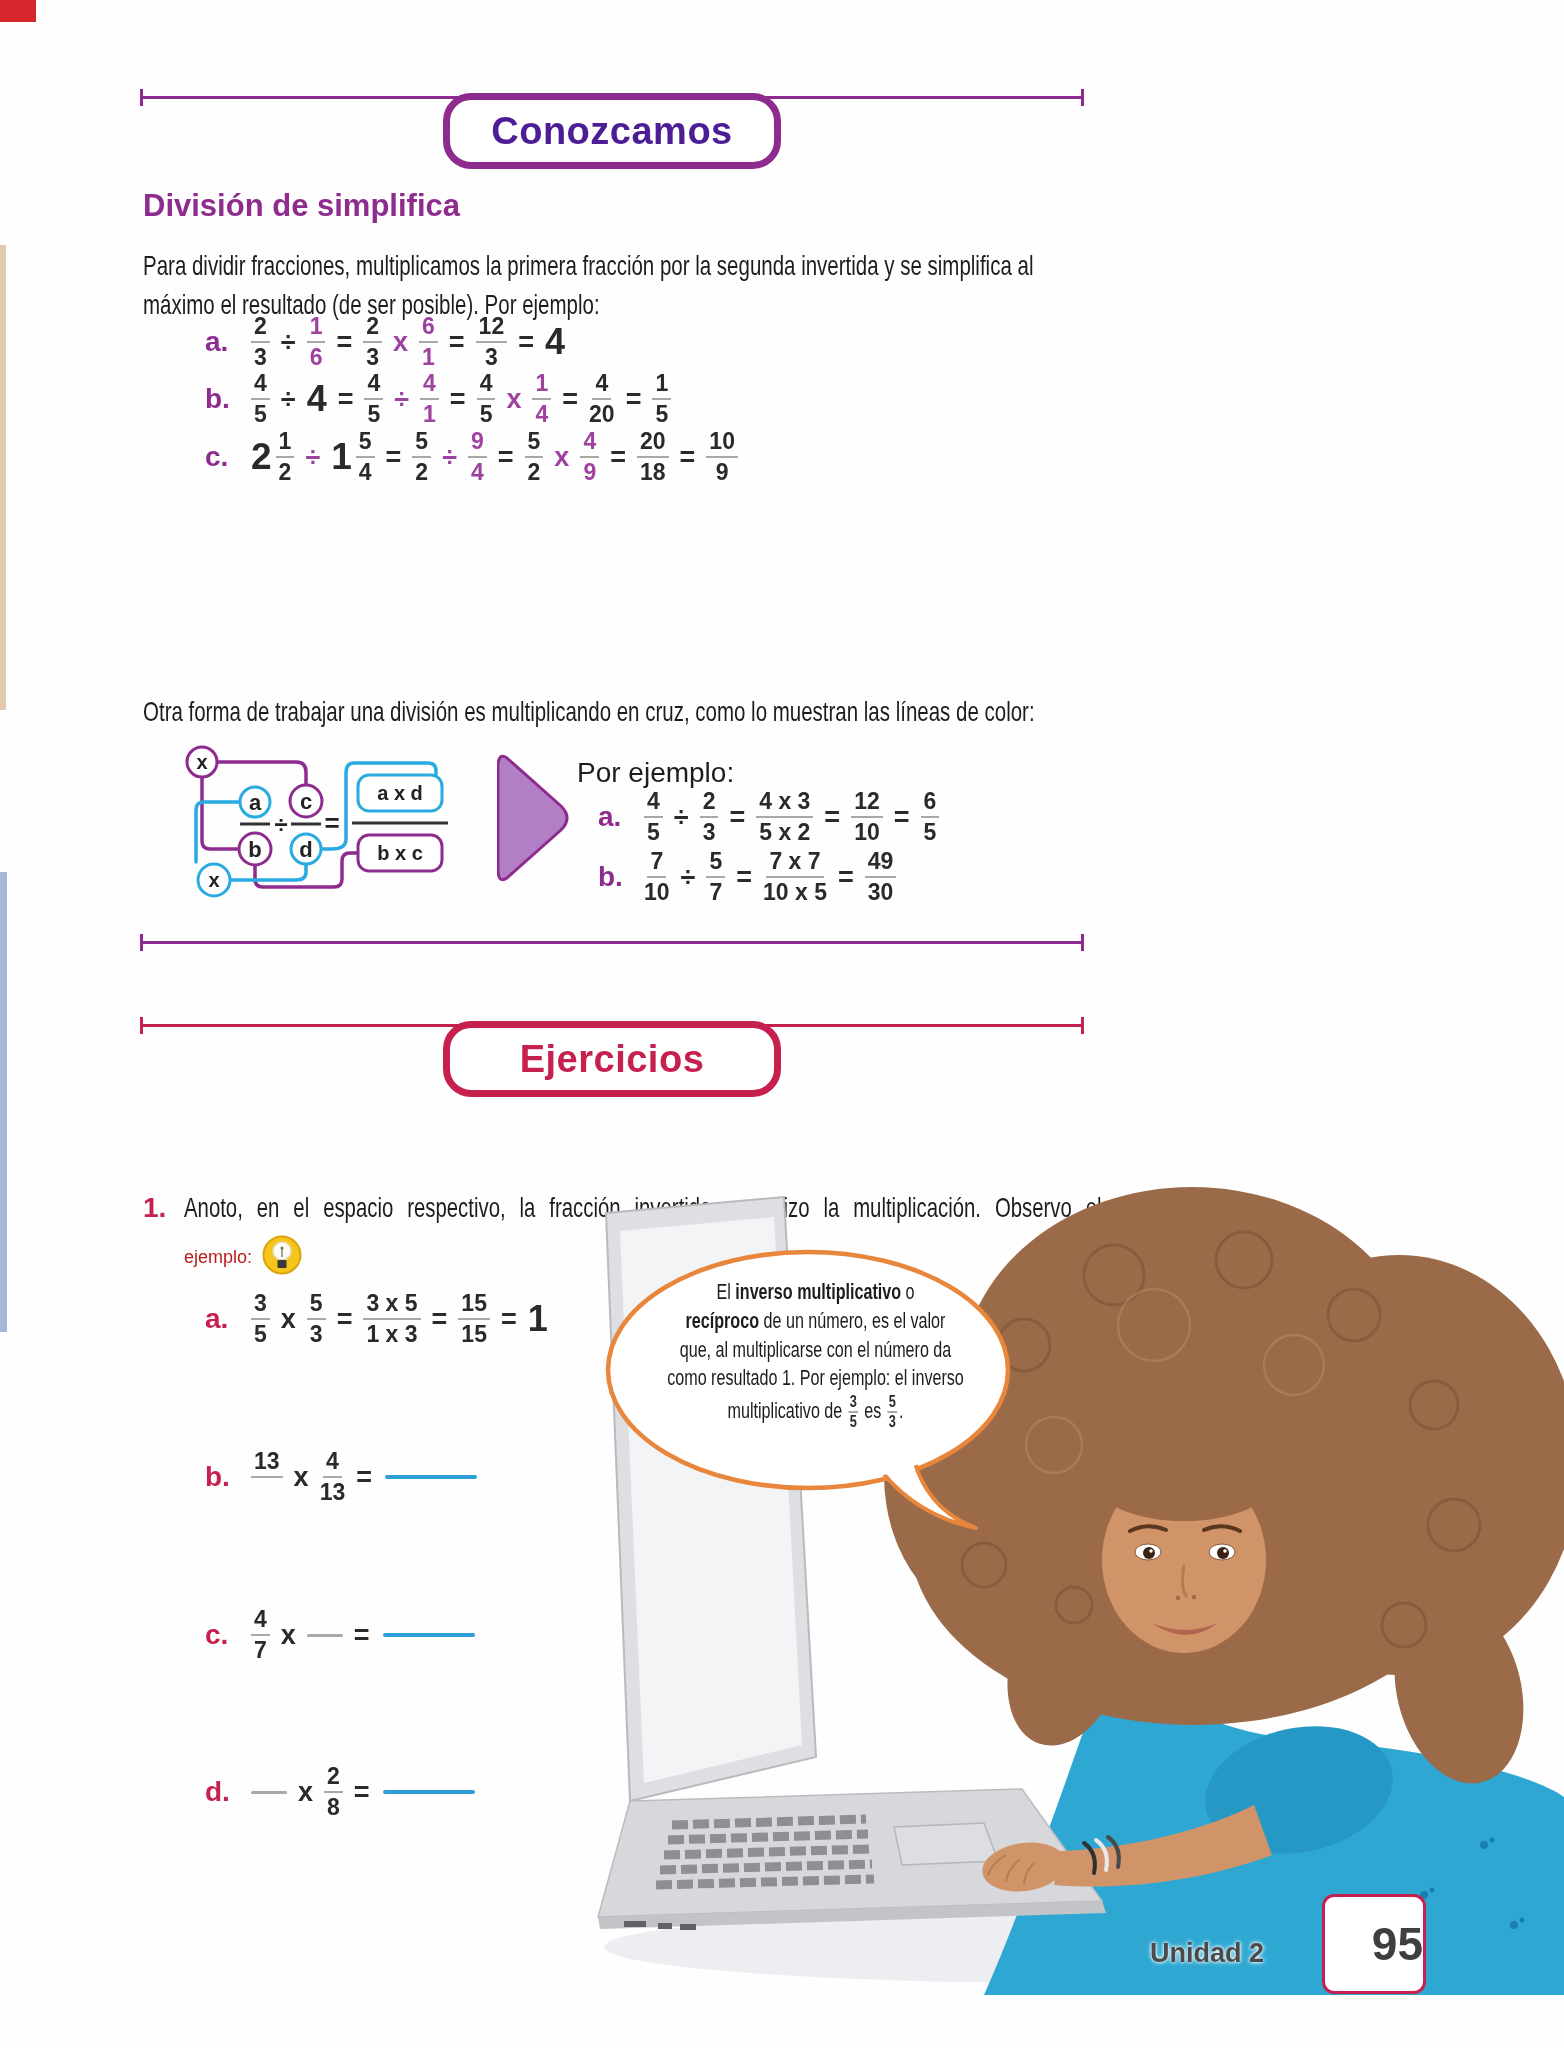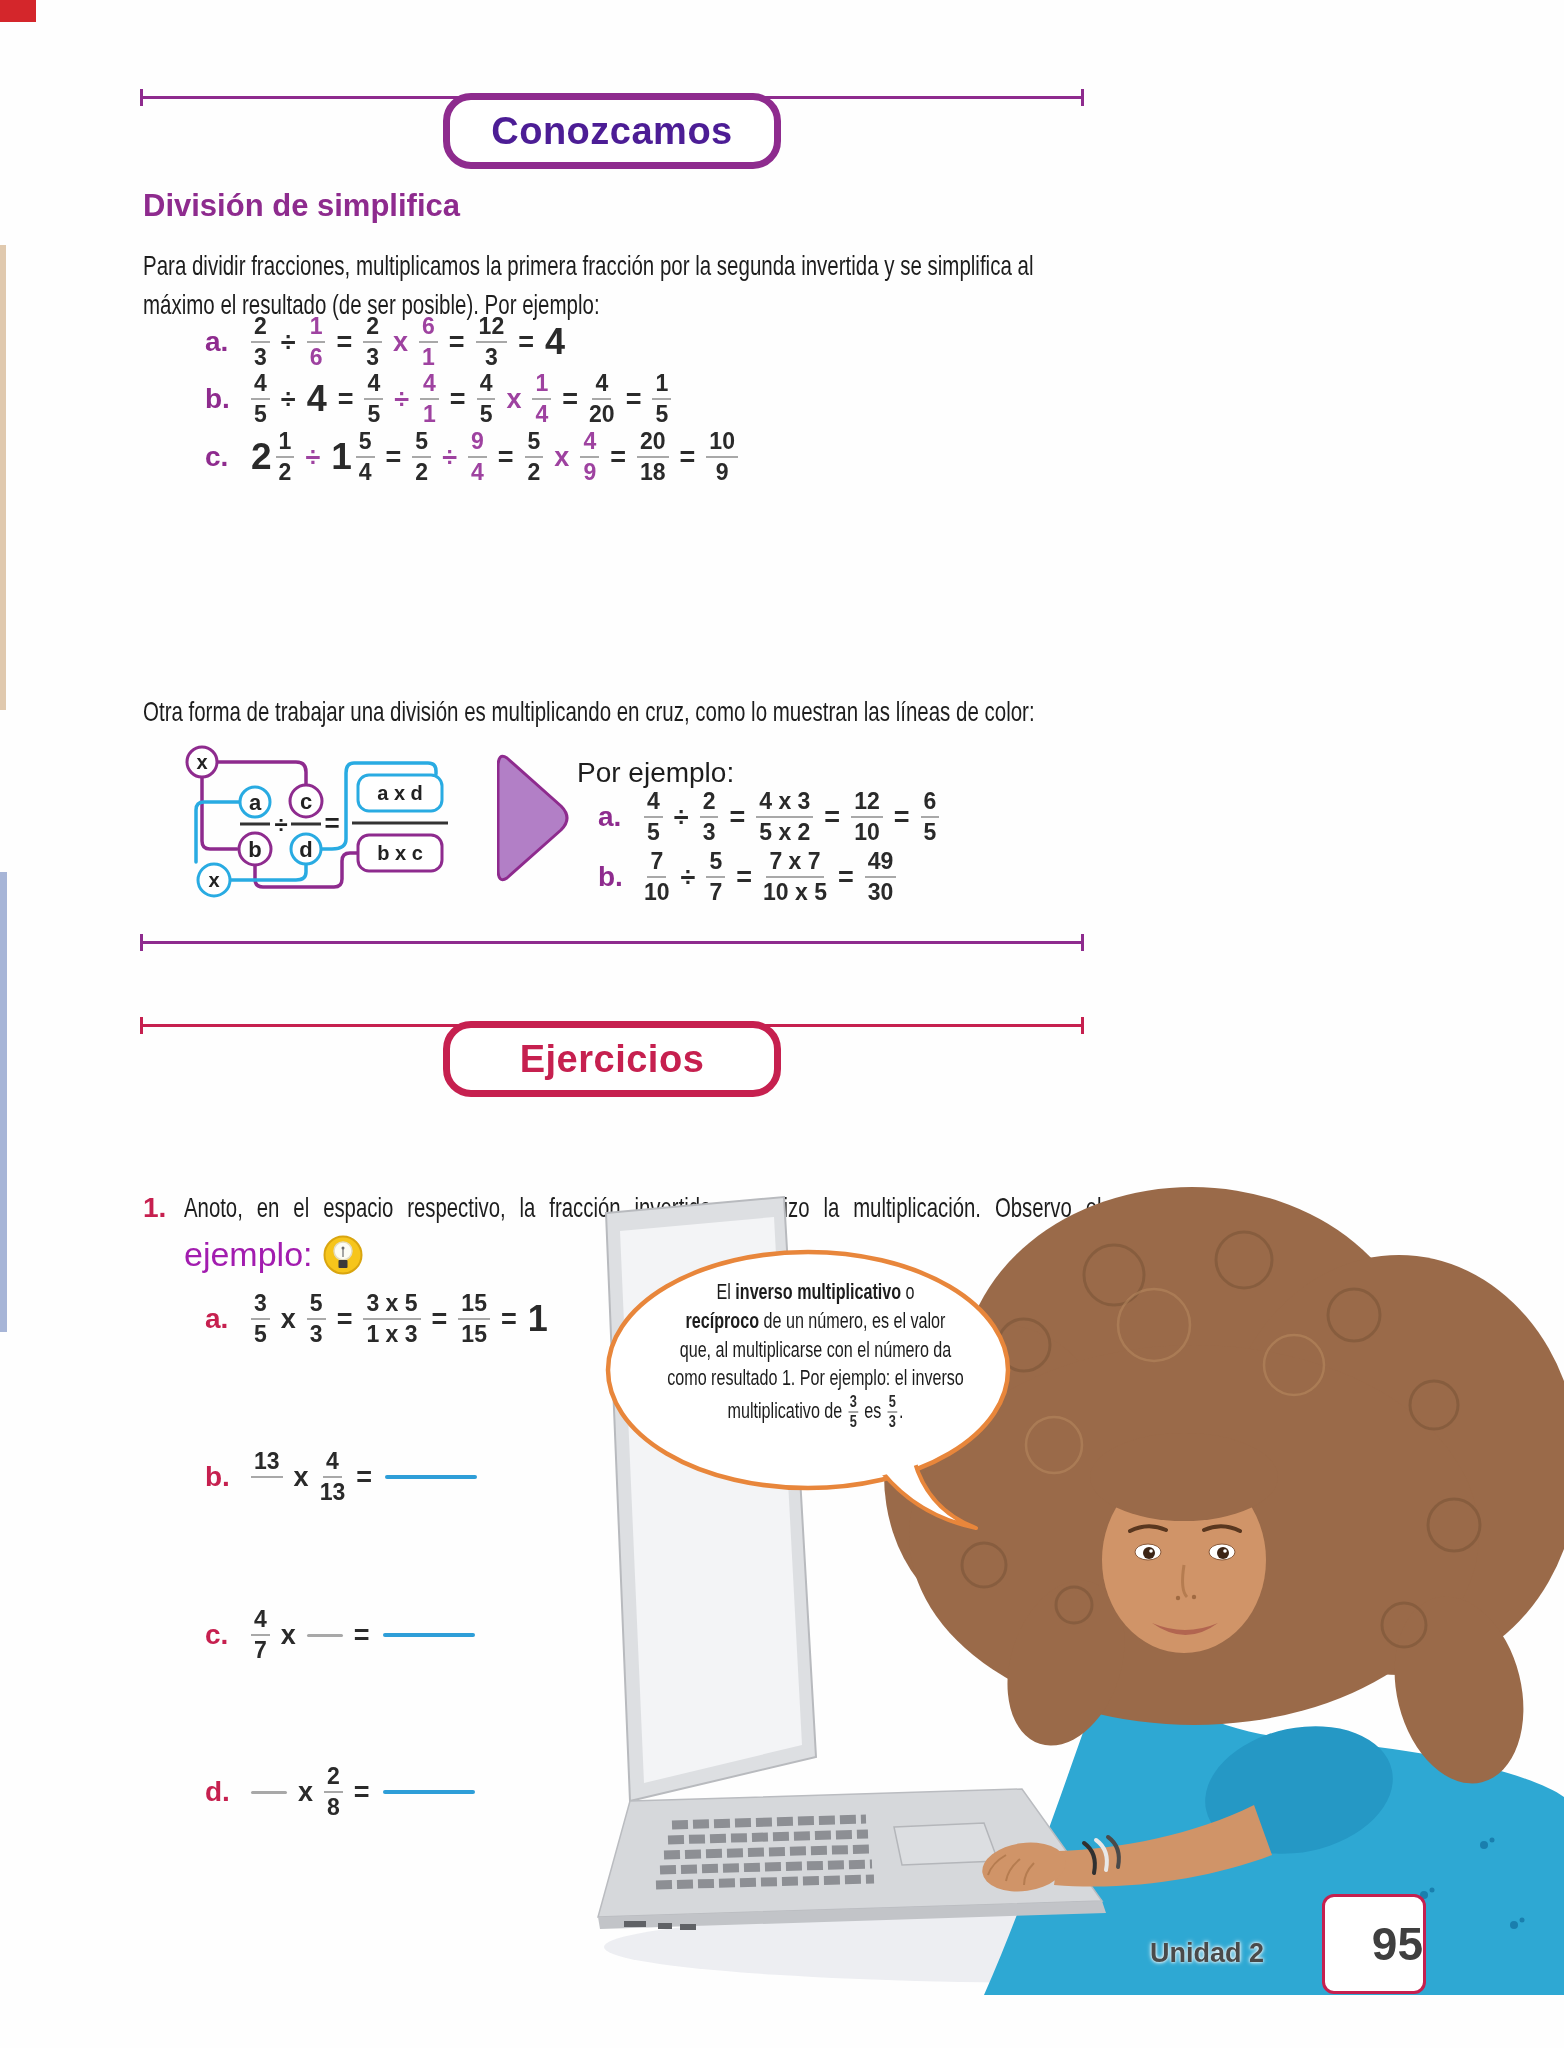--- a/index.html
+++ b/index.html
@@ -41,21 +41,21 @@
   .frac.c-p{color:#9e42a0;}
   .mixed{display:inline-flex;align-items:center;gap:4px;}
   .mixed .mw{font-size:37px;font-weight:bold;color:#2a2a2a;}
   .dash{width:36px;height:3px;background:#a8a8a8;border-radius:2px;}
   .ansline{width:92px;height:4px;background:#2e9ed8;border-radius:2px;margin-left:2px;}
 
   
   .instr-num{position:absolute;font-size:28px;font-weight:bold;color:#c6204f;}
   .instr1{position:absolute;font-size:27.5px;color:#1d1d1d;width:1240px;
           text-align:justify;text-align-last:justify;transform:scaleX(.74);transform-origin:0 0;}
-  .instr2{position:absolute;display:flex;align-items:flex-start;gap:10px;font-size:34px;color:#a21caf;}
+  .instr2{position:absolute;display:flex;align-items:center;gap:10px;font-size:18px;color:#b91c1c;}
 
   
   .bubble-svg{position:absolute;left:598px;top:1248px;z-index:3;}
   .bubble-text{position:absolute;left:628px;top:1278px;width:500px;text-align:center;z-index:4;
                font-size:21.5px;line-height:1.34;color:#1c1c1c;transform:scaleX(.75);transform-origin:0 0;}
   .bubble-text .tk{display:inline;font-size:inherit;font-weight:normal;color:inherit;line-height:inherit;}
   .bubble-text .tk.bld{font-weight:bold;}
   .bubble-text .frac{vertical-align:middle;margin:0 2px;}
   .bubble-text .frac .fn,.bubble-text .frac .fd{font-size:17px;padding:0 2px 1px;min-height:17px;}
 

